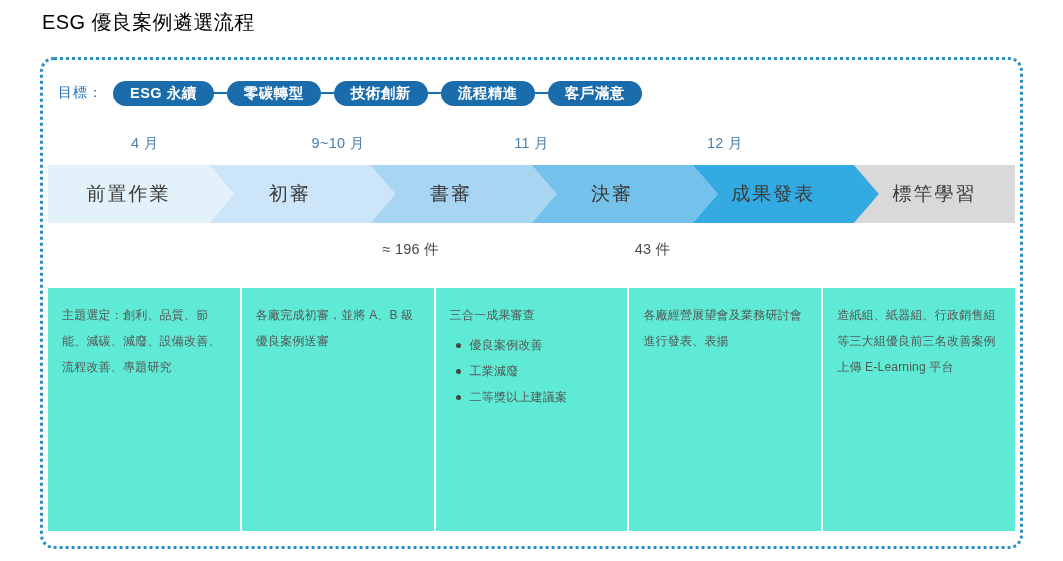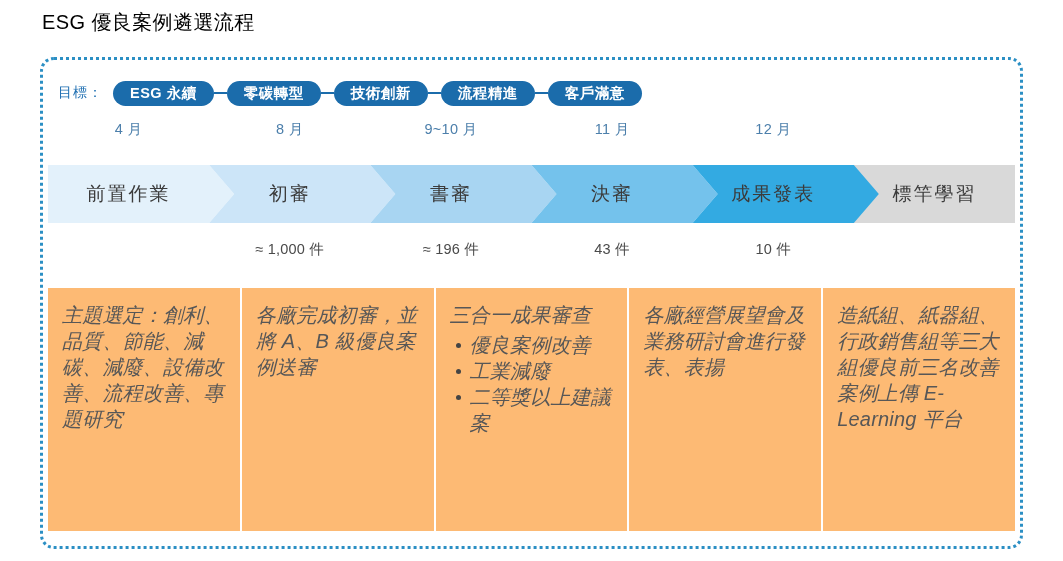--- a/index.html
+++ b/index.html
@@ -72,21 +72,21 @@
     width: 13px;
     height: 2.5px;
     background: #1b6cab;
     flex: 0 0 auto;
   }
 
   
   .months {
     position: absolute;
     left: 48px;
-    top: 120px;
+    top: 134px;
     width: 967px;
     display: flex;
   }
   .month {
     flex: 1 1 0;
     text-align: center;
     font-size: 14.5px;
     color: #4c7fab;
     letter-spacing: 0.3px;
     white-space: nowrap;
@@ -144,28 +144,27 @@
     position: absolute;
     left: 48px;
     top: 288px;
     width: 967px;
     height: 243px;
     display: flex;
     gap: 2px;
   }
   .desc {
     flex: 1 1 0;
-    background: #fdba74;
+    background: #5eead4;
     box-sizing: border-box;
     padding: 14px 12px 10px 14px;
-    font-size: 20px;
+    font-size: 12px;
     line-height: 26px;
     color: #575757;
     letter-spacing: 0.2px;
-    font-style: italic;
   }
   .desc p {
     margin: 0;
   }
   .desc ul {
     margin: 4px;
     padding: 0;
     list-style: none;
   }
   .desc li {
@@ -198,21 +197,20 @@
   <span class="pill-connector"></span>
   <span class="pill">技術創新</span>
   <span class="pill-connector"></span>
   <span class="pill">流程精進</span>
   <span class="pill-connector"></span>
   <span class="pill">客戶滿意</span>
 </div>
 
 <div class="months">
   <div class="month">4 月</div>
-  <div class="month">8 月</div>
   <div class="month">9~10 月</div>
   <div class="month">11 月</div>
   <div class="month">12 月</div>
   <div class="month"></div>
 </div>
 
 <div class="band">
   <svg class="seg-shape" width="967" height="58" viewBox="0 0 967 58" preserveAspectRatio="none">
     <g id="chev-shapes">
         <polygon points="805.8333333333333,0 966.9999999999999,0 966.9999999999999,58 805.8333333333333,58" fill="#d9d9d9"></polygon>
@@ -239,24 +237,22 @@
   <div class="seg" id="seg4" style="left: 644.667px; width: 161.167px;">
     <span class="seg-label">成果發表</span>
   </div>
   <div class="seg" id="seg5" style="left: 805.833px; width: 161.167px;">
     <span class="seg-label">標竿學習</span>
   </div>
 </div>
 
 <div class="counts">
   <div class="count"></div>
-  <div class="count">≈ 1,000 件</div>
   <div class="count">≈ 196 件</div>
   <div class="count">43 件</div>
-  <div class="count">10 件</div>
   <div class="count"></div>
 </div>
 
 <div class="descs">
   <div class="desc">
     <p>主題選定：創利、品質、節能、減碳、減廢、設備改善、流程改善、專題研究</p>
     <ul></ul>
   </div>
   <div class="desc">
     <p>各廠完成初審，並將 A、B 級優良案例送審</p>

